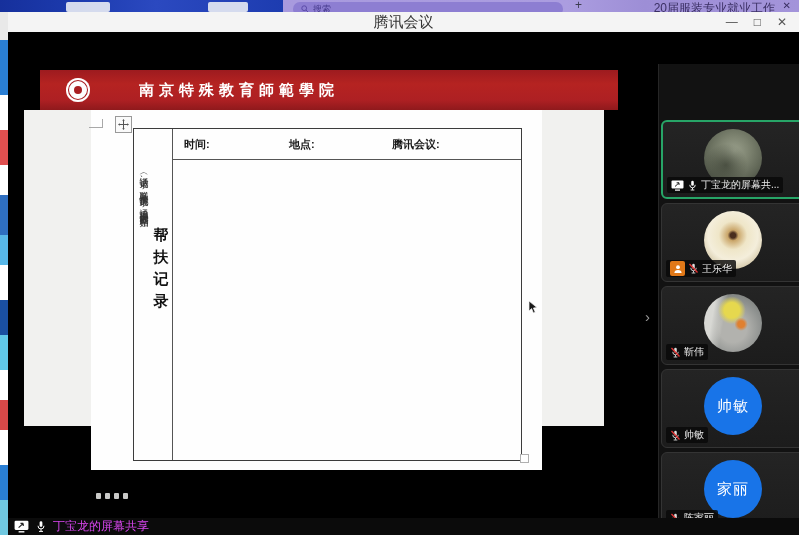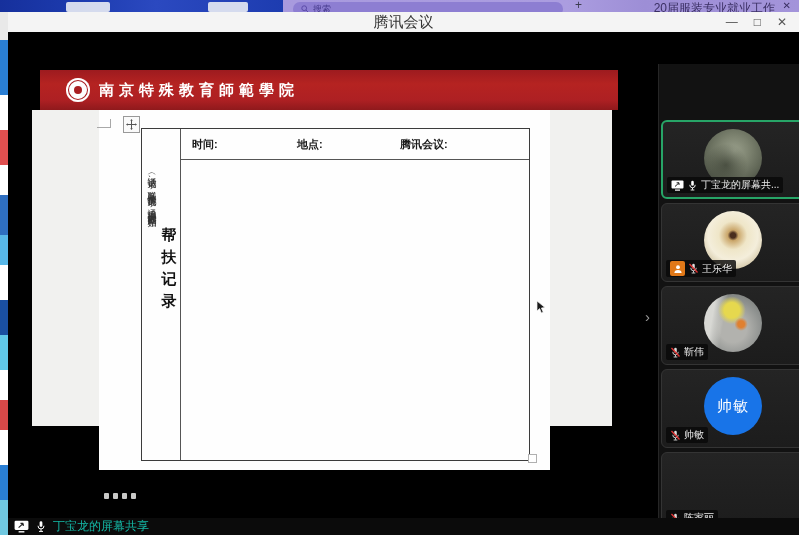--- a/index.html
+++ b/index.html
@@ -32,29 +32,29 @@
   #window-title{font-size:15px;color:#333;}
   #win-controls{position:absolute;right:12px;top:0;height:20px;display:flex;align-items:center;gap:16px;
     color:#555;font-size:12px;}
   #win-controls span{cursor:default;line-height:20px;}
 
   #meeting-body{left:8px;top:32px;width:791px;height:486px;background:#000;}
 
   
   #banner{left:32px;top:38px;width:578px;height:40px;
     background:linear-gradient(180deg,#9d1b1f 0,#b52321 35%,#ae2023 75%,#8f191c 100%);
-    display:flex;align-items:center;}
+    display:flex;align-items:center;gap:40px;}
   #banner-logo{width:24px;height:24px;border-radius:50%;background:#fdfdfd;margin-left:26px;
     box-shadow:inset 0 0 0 2px #fff, inset 0 0 0 3px #a81d20;position:relative;}
   #banner-logo::after{content:"";position:absolute;left:8px;top:8px;width:8px;height:8px;border-radius:50%;
     background:#a81d20;}
   #school-name{color:#fff;font-family:"DejaVu Serif","Liberation Serif",serif;
     font-size:15px;font-weight:bold;letter-spacing:5px;margin-left:9px;white-space:nowrap;}
 
-  #doc-area{left:24px;top:78px;width:580px;height:316px;background:#f1f1ef;}
+  #doc-area{left:16px;top:78px;width:580px;height:316px;background:#f1f1ef;}
   #doc-page{position:absolute;left:67px;top:0px;width:451px;height:360px;background:#fefefe;}
   #crop-mark{position:absolute;left:-2px;top:9px;width:13px;height:8px;
     border-right:1px solid #a8a8a8;border-bottom:1px solid #a8a8a8;}
   #move-handle{position:absolute;left:24px;top:6px;width:15px;height:15px;background:#fafafa;
     border:1px solid #999;display:flex;align-items:center;justify-content:center;}
 
   #doc-table{position:absolute;left:42px;top:18px;width:389px;height:333px;
     border:1px solid #3c3c3c;box-sizing:border-box;}
   #col-divider{position:absolute;left:38px;top:0;width:1px;height:100%;background:#555;}
   #header-line{position:absolute;left:39px;top:30px;right:0;height:1px;background:#555;}
@@ -92,21 +92,21 @@
     radial-gradient(circle at 50% 60%, #b2b2ae 0 30%, #8f9290 62%, #6d706c 100%);}
   .avatar.blue{background:#1874e8;}
   .chip{position:absolute;left:4px;bottom:4px;display:inline-flex;align-items:center;gap:3px;
     background:rgba(8,8,8,.82);border-radius:2px;padding:1px 4px;max-width:132px;}
   .chip .nm{color:#e8e8e8;font-size:10px;white-space:nowrap;overflow:hidden;text-overflow:ellipsis;max-width:100px;}
   .badge-host{width:15px;height:15px;background:#e07818;border-radius:2px;display:flex;align-items:center;justify-content:center;}
 
   
   #bottom-bar{left:8px;top:518px;width:791px;height:17px;background:#0b0b0b;
     display:flex;align-items:center;gap:6px;padding-left:6px;box-sizing:border-box;}
-  #bottom-label{color:#14b8a6;font-size:12px;}
+  #bottom-label{color:#d946ef;font-size:12px;}
 
   svg{display:block;}
 </style>
 </head>
 <body>
 
 <div id="screen">
 
   <div class="abs" id="top-strip">
     <div class="abs" id="strip-blue">
@@ -244,20 +244,21 @@
             <path d="M3 5.3 a3 3.2 0 0 0 6 0" stroke="#ddd" stroke-width="1" fill="none"></path>
             <line x1="6" y1="8.6" x2="6" y2="10.6" stroke="#ddd" stroke-width="1"></line>
             <line x1="4" y1="10.9" x2="8" y2="10.9" stroke="#ddd" stroke-width="1"></line>
             <line x1="1.6" y1="1.2" x2="10.4" y2="10.4" stroke="#e03434" stroke-width="1.5"></line>
           </svg>
           <span class="nm">帅敏</span>
         </div>
       </div>
 
       <div class="tile" style="top:388px;">
+        <div class="avatar blue">家丽</div>
         <div class="chip">
           <svg width="11" height="11" viewBox="0 0 12 12">
             <rect x="4.6" y="0.8" width="2.8" height="5.6" rx="1.4" fill="#ddd"></rect>
             <path d="M3 5.3 a3 3.2 0 0 0 6 0" stroke="#ddd" stroke-width="1" fill="none"></path>
             <line x1="6" y1="8.6" x2="6" y2="10.6" stroke="#ddd" stroke-width="1"></line>
             <line x1="4" y1="10.9" x2="8" y2="10.9" stroke="#ddd" stroke-width="1"></line>
             <line x1="1.6" y1="1.2" x2="10.4" y2="10.4" stroke="#e03434" stroke-width="1.5"></line>
           </svg>
           <span class="nm">陈家丽</span>
         </div>

